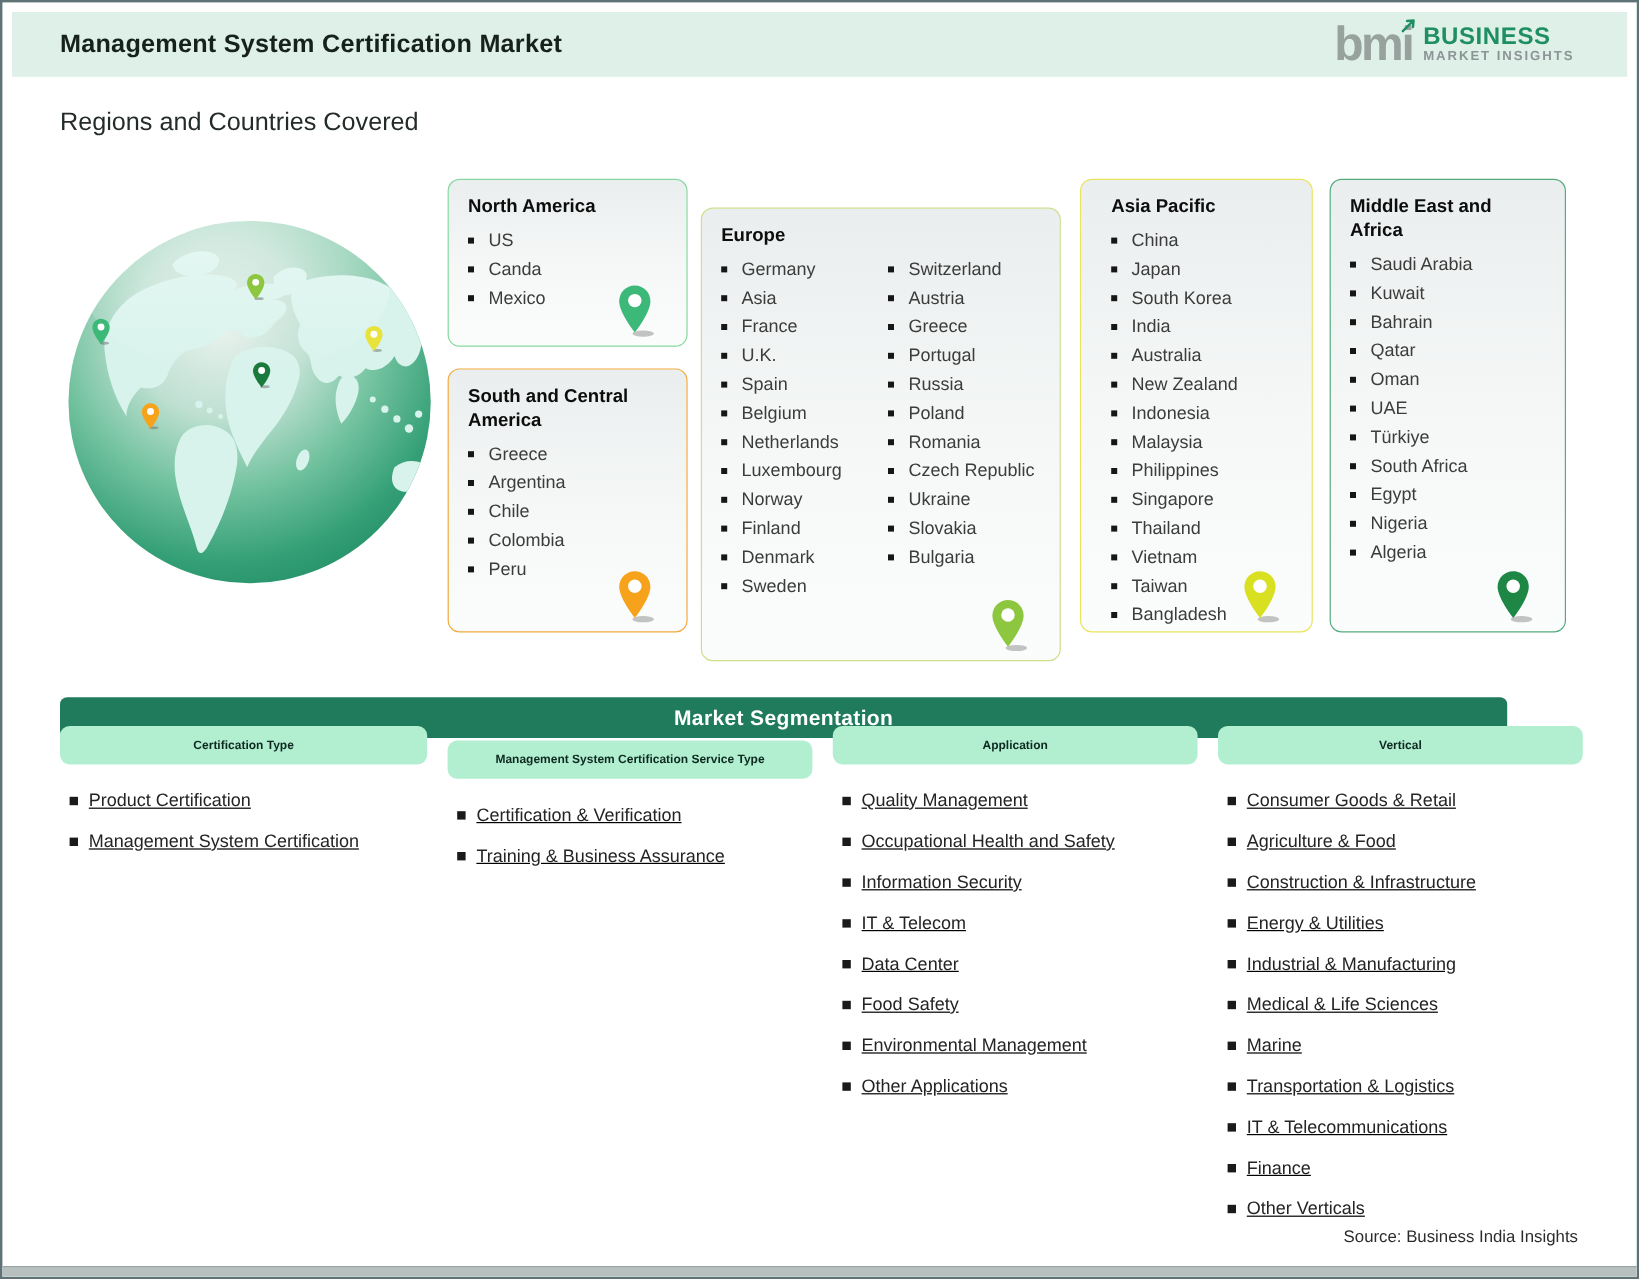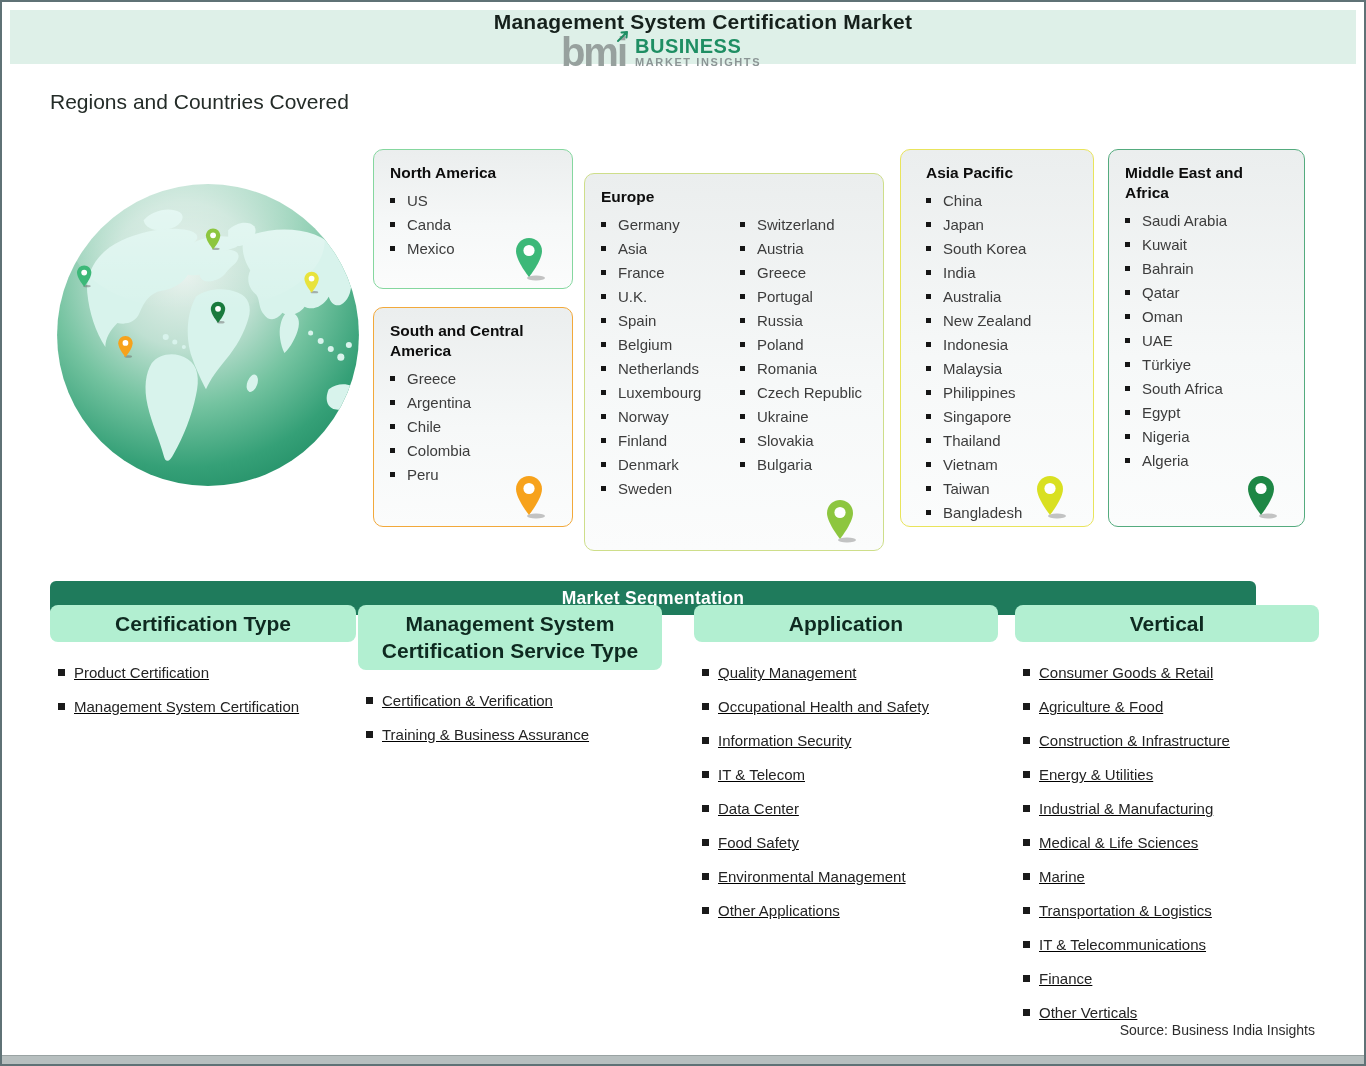--- a/index.html
+++ b/index.html
@@ -14,21 +14,21 @@
   }
   html,body{margin:0;padding:0;background:#fff;}
   .frame{
     position:relative; width:1366px; height:1066px; box-sizing:border-box;
     border:2px solid var(--frame-border); background:#fff; overflow:hidden;
     font-family:"Liberation Sans", sans-serif;
   }
   
   .topbar{
     position:absolute; left:8px; right:8px; top:8px; height:54px;
-    background:var(--header-band); display:flex; align-items:center; justify-content:space-between;flex-direction:column;
+    background:var(--header-band); display:flex; align-items:center; justify-content:space-between;
   }
   .topbar h1{
     margin:0 0 0 40px; font-size:21px; font-weight:bold; color:#16211c; letter-spacing:0.2px;
   }
   .logo{display:flex; align-items:center; margin-right:44px;}
   .logo-mark-wrap{position:relative; margin-right:9px;}
   .logo-mark{
     font-size:40px; font-weight:bold; line-height:0.9; color:var(--logo-gray); letter-spacing:-2px;
   }
   .logo-mark::first-letter{color:var(--logo-green);}
@@ -67,27 +67,27 @@
   #box-ap .pin{color:var(--ap-pin);}
   #box-mea .pin{color:var(--mea-pin);}
   
   .seg-bar{
     position:absolute; left:48px; top:579px; width:1206px; height:34px; box-sizing:border-box;
     background:var(--brand-green); border-radius:6px; display:flex; align-items:center; justify-content:center;
   }
   .seg-bar span{color:#fff; font-size:17.5px; font-weight:bold; letter-spacing:0.3px;}
   .seg-col{position:absolute; top:603px;}
   #seg-col-1{left:48px;  width:306px;}
-  #seg-col-2{left:356px; width:304px;}
+  #seg-col-2{left:371px; width:304px;margin-top:12px;}
   #seg-col-3{left:692px; width:304px;}
   #seg-col-4{left:1013px;width:304px;}
   .seg-header{
     background:var(--mint); border-radius:8px; min-height:32px; box-sizing:border-box;
     display:flex; align-items:center; justify-content:center; text-align:center;
-    font-size:21px; font-weight:bold; color:#0e2a20; padding:5px 14px; line-height:1.3;
+    font-size:10px; font-weight:bold; color:#0e2a20; padding:5px 14px; line-height:1.3;
   }
   .seg-list{list-style:none; margin:22px 0 0 8px; padding:0;text-decoration:underline;}
   .seg-item{display:flex; align-items:center; font-size:15px; color:#242424; margin-bottom:17px;}
   .seg-sq{width:7px; height:7px; background:#1a1a1a; margin-right:9px; flex:none;}
   
   .source{position:absolute; right:49px; top:1020px; font-size:14px; color:#2c2c2c;}
   .bottom-edge{position:absolute; left:0; right:0; bottom:0; height:8px; background:#b7bfbf; border-top:1px solid #9aa3a3;}
 </style>
 </head>
 <body>

